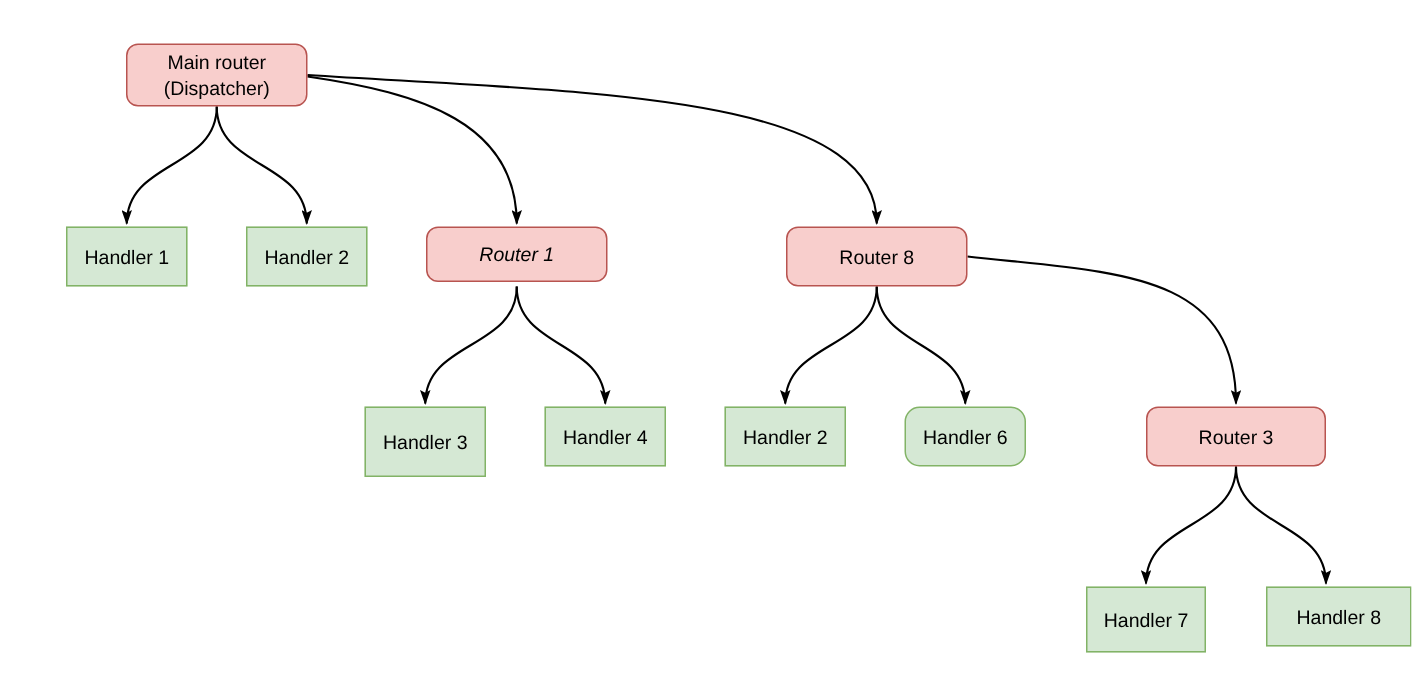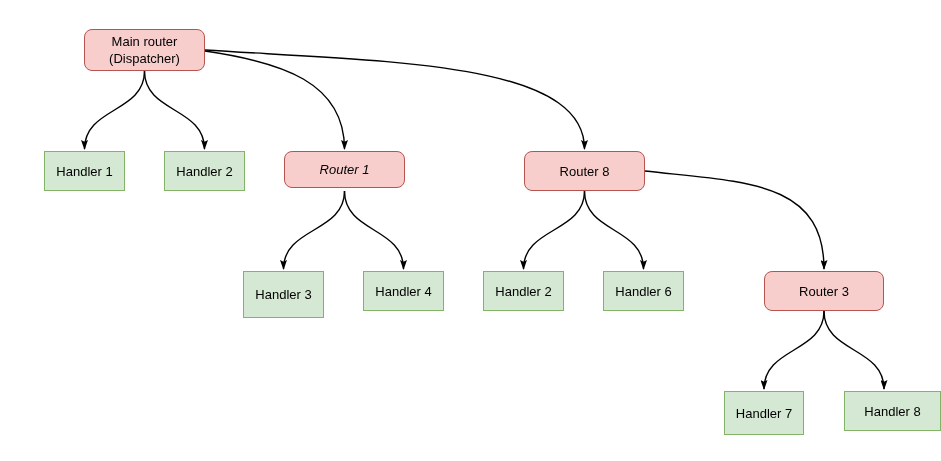--- a/index.html
+++ b/index.html
@@ -84,21 +84,21 @@
   <div class="node router" style="left:271px;top:151px;width:121px;height:37px;font-style:italic;">Router 1</div>
 
   <div class="node router" style="left:511px;top:151px;width:121px;height:40px;">Router 8</div>
 
   <div class="node handler" style="left:230px;top:271px;width:81px;height:47px;">Handler 3</div>
 
   <div class="node handler" style="left:350px;top:271px;width:81px;height:40px;">Handler 4</div>
 
   <div class="node handler" style="left:470px;top:271px;width:81px;height:40px;">Handler 2</div>
 
-  <div class="node handler" style="left:590px;top:271px;width:81px;height:40px;">Handler 6</div>
+  <div class="node handler" style="left:590px;top:271px;width:81px;height:40px;border-radius:10px;">Handler 6</div>
 
   <div class="node router" style="left:751px;top:271px;width:120px;height:40px;">Router 3</div>
 
   <div class="node handler" style="left:711px;top:391px;width:80px;height:44px;">Handler 7</div>
 
   <div class="node handler" style="left:831px;top:391px;width:97px;height:40px;">Handler 8</div>
 
 </div>
 
 </body></html>

